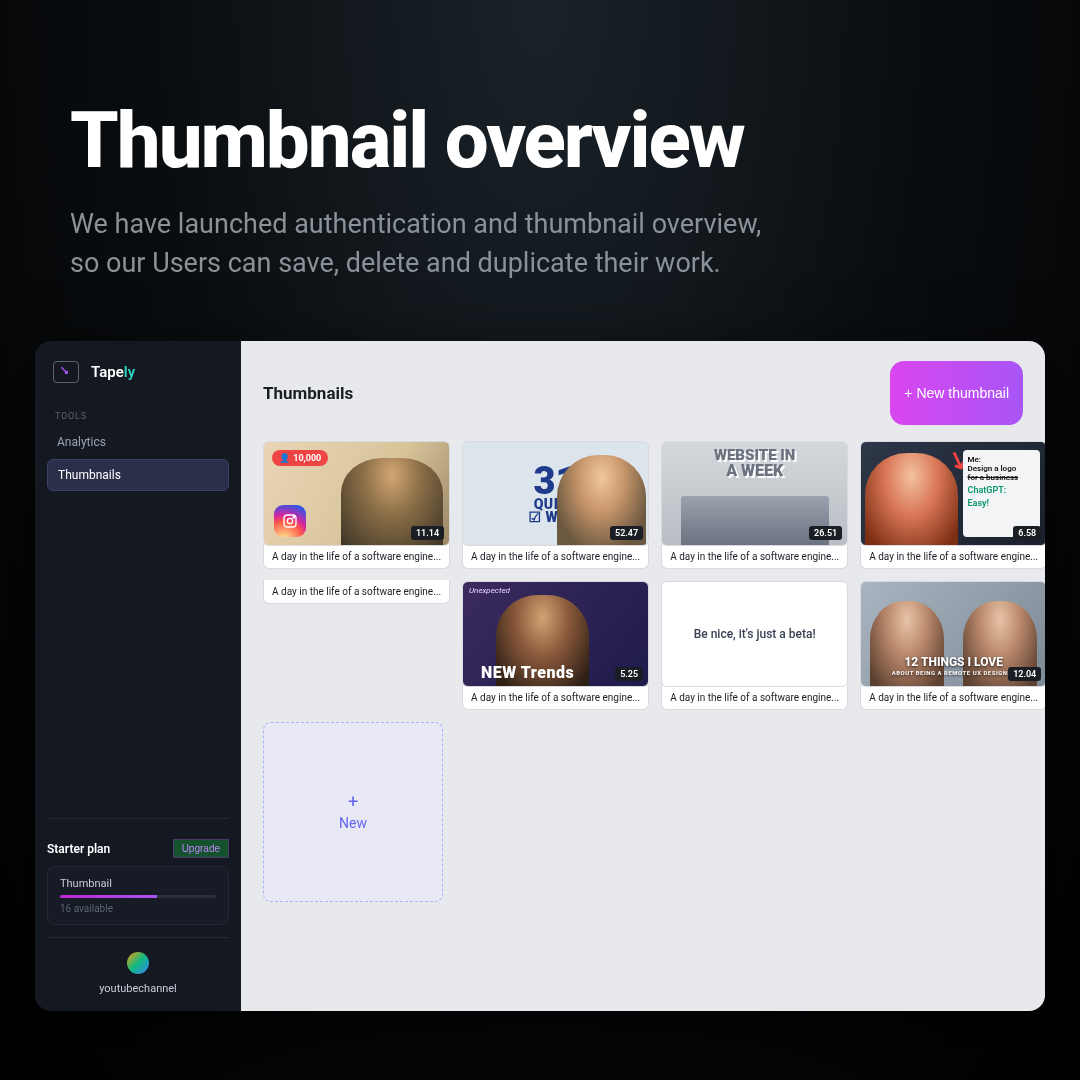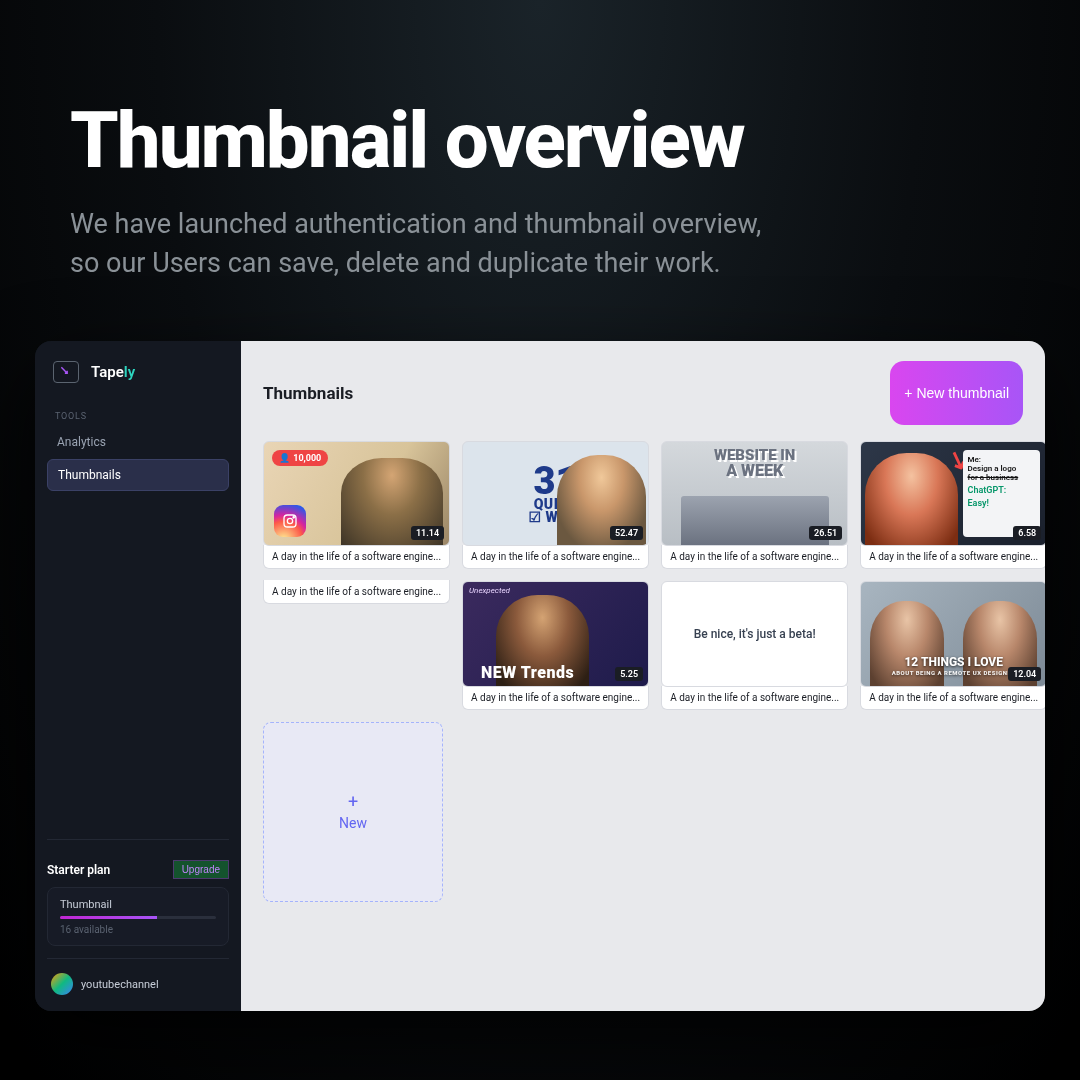--- a/index.html
+++ b/index.html
@@ -129,20 +129,21 @@
 }
 .meter-sub { font-size: 10px; color: #5a6270; }
 
 .user-row {
   display: flex;
   align-items: center;
   gap: 8px;
   padding: 14px 4px 2px 4px;
   border-top: 1px solid #232834;
   margin-top: 12px;
+  flex-direction: column;
 }
 .avatar {
   width: 22px; height: 22px; border-radius: 50%;
   background: linear-gradient(135deg, #f59e0b, #10b981, #3b82f6);
 }
 .username { font-size: 11px; color: #c7cdd8; }
 
 
 .main {
   flex: 1;

